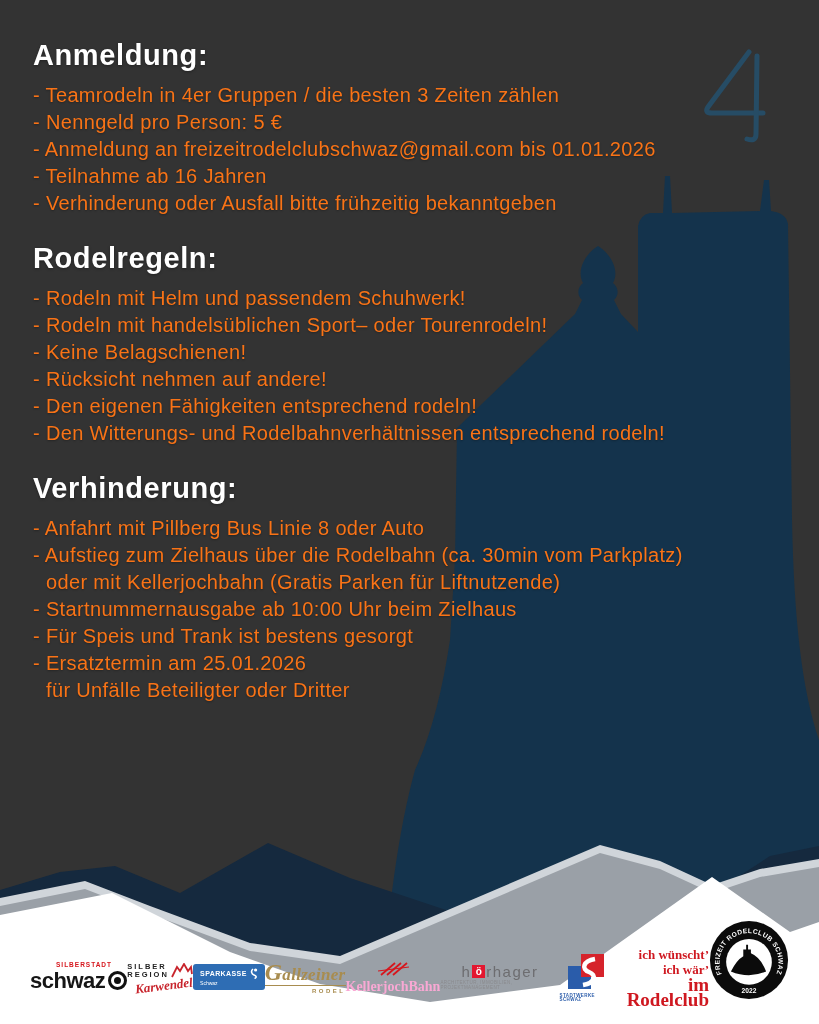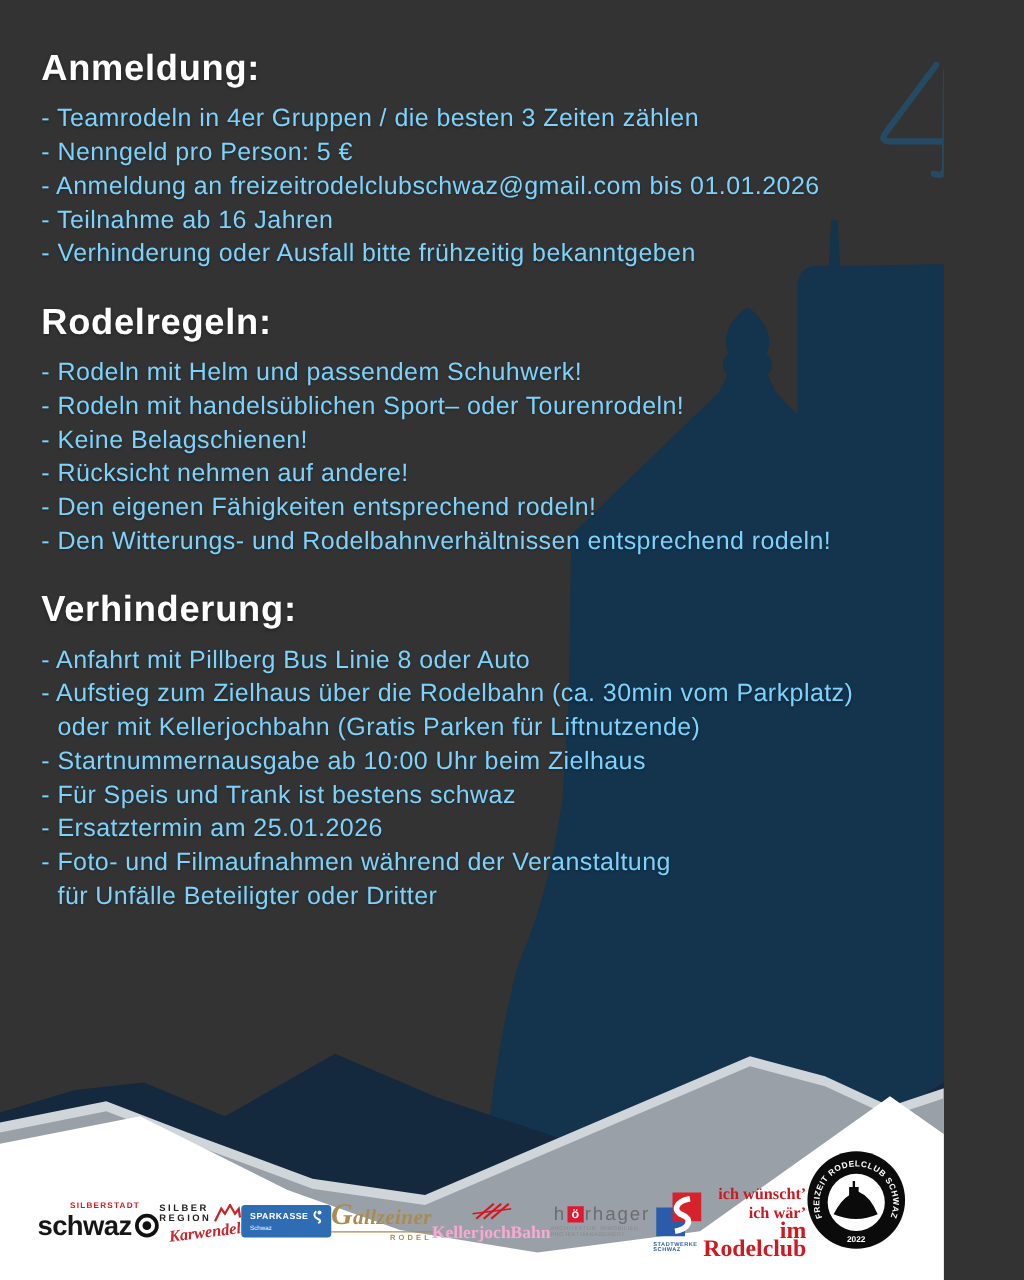--- a/index.html
+++ b/index.html
@@ -1,48 +1,48 @@
 <!DOCTYPE html>
 <html><head>
 <meta charset="utf-8">
 <style>
   html,body{margin:0;padding:0;background:#333;}
   #poster{
-    position:relative;width:755px;height:1024px;overflow:hidden;
+    position:relative;width:819px;height:1024px;overflow:hidden;
     font-family:"Liberation Sans",sans-serif;
     background:linear-gradient(180deg,#1b4765 0%,#1a4462 55%,#173c59 82%,#1639542 100%);
   }
   #bg-art{position:absolute;inset:0;z-index:0;}
   
   #content{position:absolute;left:33px;top:38px;right:26px;z-index:2;color:#edf2f6;}
   #content section{margin:0 0 24px 0;}
   #content h2{
     margin:0 0 10px 0;font-size:29px;line-height:34px;font-weight:bold;
     color:#ffffff;letter-spacing:.6px;text-shadow:0 1px 3px rgba(0,0,0,.35);
   }
   #content .line{
     font-size:20px;line-height:27px;letter-spacing:.35px;font-weight:400;
-    color:#7dd3fc;text-shadow:0 1px 2px rgba(0,0,0,.3);white-space:nowrap;
+    color:#f97316;text-shadow:0 1px 2px rgba(0,0,0,.3);white-space:nowrap;
   }
   #content .line.cont{padding-left:13px;}
   
   #sponsors{
     position:absolute;left:0;right:0;top:936px;height:82px;z-index:3;
     display:flex;align-items:center;justify-content:space-between;padding:0 30px;
   }
   .logo{display:flex;flex-direction:column;align-items:center;line-height:1;}
   
   .lg-schwaz{align-items:flex-start;}
   .sw-top{font-size:6.5px;font-weight:bold;color:#d6161d;letter-spacing:1px;margin:0 0 1px 26px;}
   .sw-row{display:flex;align-items:center;gap:3px;}
   .sw-main{font-size:22px;font-weight:bold;color:#161616;letter-spacing:-.5px;}
   .sw-circle{width:13px;height:13px;border:3px solid #111;border-radius:50%;display:flex;align-items:center;justify-content:center;}
   .sw-circle i{width:7px;height:7px;background:#111;border-radius:50%;}
   
-  .lg-silber{align-items:flex-end;}
+  .lg-silber{align-items:flex-start;}
   .sr-row{display:flex;align-items:flex-start;gap:2px;}
   .sr-txt{font-size:7.5px;font-weight:bold;color:#222;letter-spacing:2px;line-height:8.5px;}
   .sr-script{font-family:"Liberation Serif",serif;font-style:italic;font-weight:bold;color:#c8242c;font-size:13px;transform:rotate(-7deg);margin:-1px 0 0 8px;}
   
   .sp-box{background:#2e6db4;border-radius:3px;padding:4px 7px 4px 7px;display:flex;flex-direction:column;gap:2px;}
   .sp-row{display:flex;align-items:center;gap:3px;}
   .sp-main{font-size:7px;font-weight:bold;color:#fff;letter-spacing:.4px;}
   .sp-sub{font-size:5px;color:#fff;}
   
   .lg-gall{align-items:flex-end;}
@@ -119,23 +119,22 @@
         <div class="line">- Rücksicht nehmen auf andere!</div>
         <div class="line">- Den eigenen Fähigkeiten entsprechend rodeln!</div>
         <div class="line">- Den Witterungs- und Rodelbahnverhältnissen entsprechend rodeln!</div>
       </section>
       <section>
         <h2>Verhinderung:</h2>
         <div class="line">- Anfahrt mit Pillberg Bus Linie 8 oder Auto</div>
         <div class="line">- Aufstieg zum Zielhaus über die Rodelbahn (ca. 30min vom Parkplatz)</div>
         <div class="line cont">oder mit Kellerjochbahn (Gratis Parken für Liftnutzende)</div>
         <div class="line">- Startnummernausgabe ab 10:00 Uhr beim Zielhaus</div>
-        <div class="line">- Für Speis und Trank ist bestens schwaz</div>
+        <div class="line">- Für Speis und Trank ist bestens gesorgt</div>
         <div class="line">- Ersatztermin am 25.01.2026</div>
-        <div class="line">- Foto- und Filmaufnahmen während der Veranstaltung</div>
         <div class="line cont">für Unfälle Beteiligter oder Dritter</div>
       </section>
     </main>
 
   <footer id="sponsors">
 
     <div class="logo lg-schwaz">
       <span class="sw-top">SILBERSTADT</span>
       <span class="sw-row">
         <span class="sw-main">schwaz</span>

